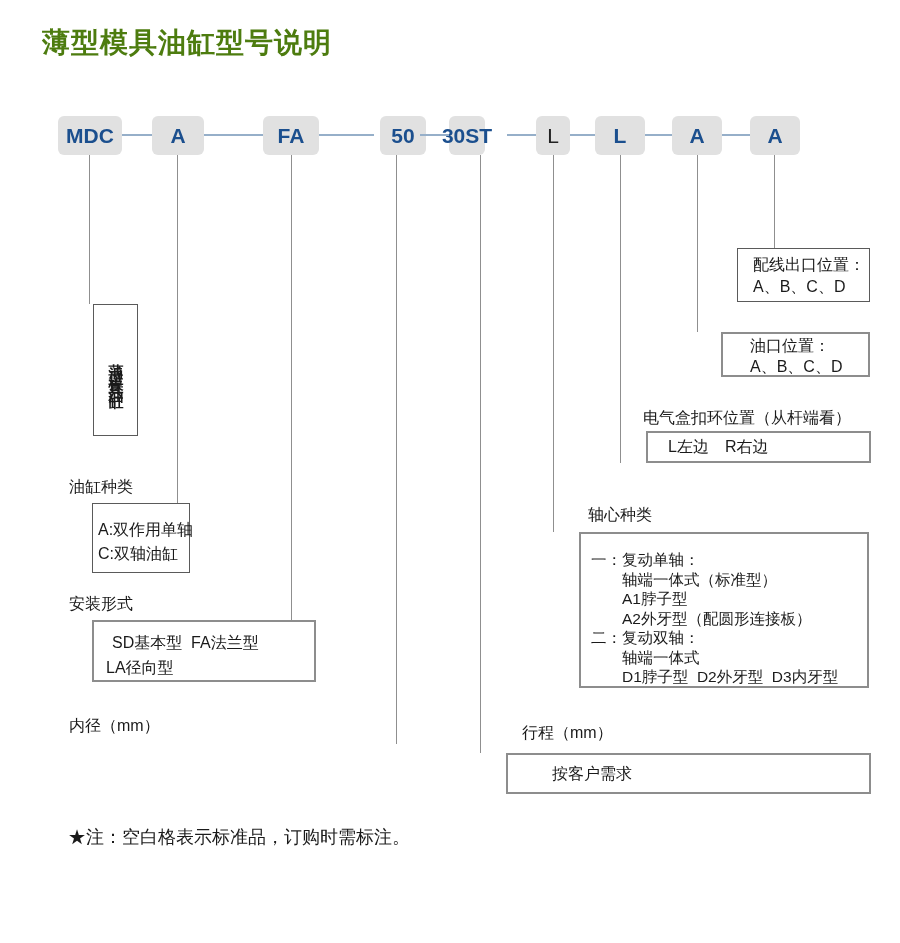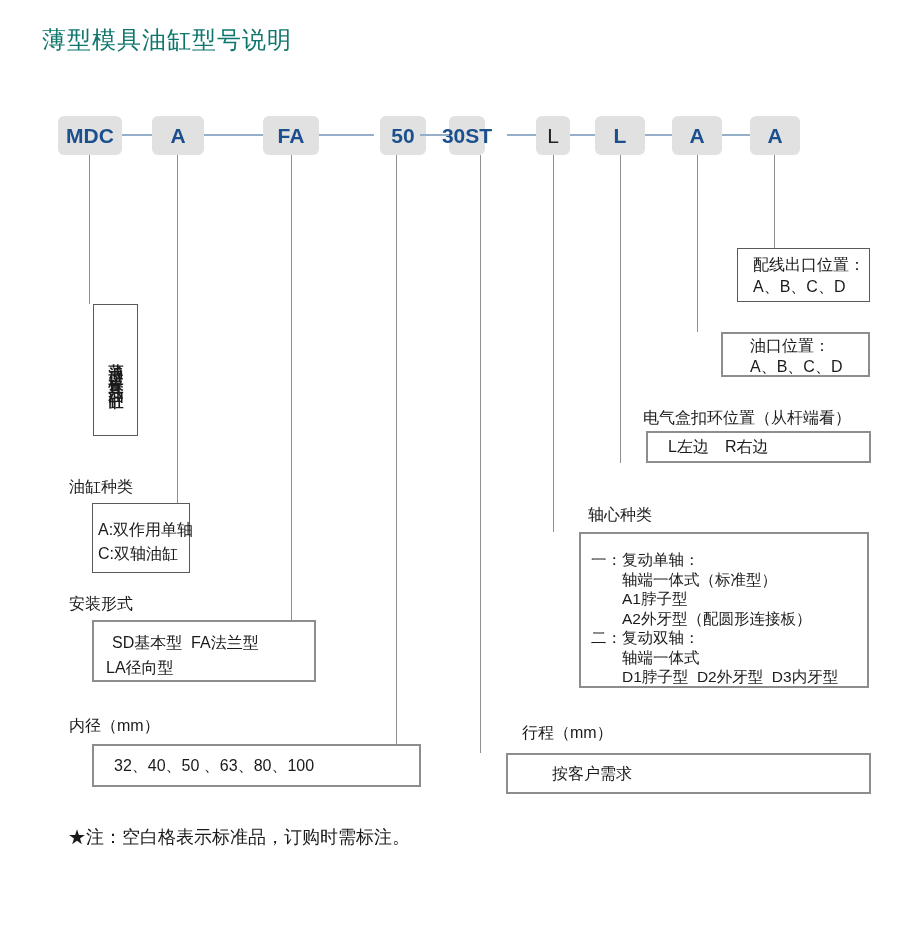--- a/index.html
+++ b/index.html
@@ -8,23 +8,23 @@
     width: 900px;
     height: 943px;
     background: #ffffff;
     font-family: "Liberation Sans", sans-serif;
     color: #1a1a1a;
     overflow: hidden;
   }
   .page-title {
     position: absolute;
     left: 42px; top: 24px;
-    font-size: 24px;
-    font-weight: normal;
-    color: #0f766e;
+    font-size: 28px;
+    font-weight: bold;
+    color: #4d7c0f;
     letter-spacing: 1px;
     white-space: pre;
   }
   .code-box {
     position: absolute;
     top: 116px;
     height: 39px;
     background: #e1e1e1;
     border-radius: 6px;
     display: flex;
@@ -161,20 +161,19 @@
     <div class="line">C:双轴油缸</div>
   </div>
 
   <div class="lbl" style="left:69px;top:594px;">安装形式</div>
   <div class="ebox mount-box" style="left:68px;top:620px;width:224px;height:62px;">
     <div class="line indent-sm">SD基本型  FA法兰型</div>
     <div class="line">LA径向型</div>
   </div>
 
   <div class="lbl" style="left:69px;top:716px;">内径（mm）</div>
-  <div class="ebox bore-box" style="left:68px;top:744px;width:329px;height:43px;">32、40、50 、63、80、100</div>
 
   <div class="lbl" style="left:522px;top:723px;">行程（mm）</div>
   <div class="ebox stroke-box" style="left:482px;top:753px;width:365px;height:41px;">按客户需求</div>
 
   <div class="footnote">★注：空白格表示标准品，订购时需标注。</div>
 
 </div>
 
 </body></html>

